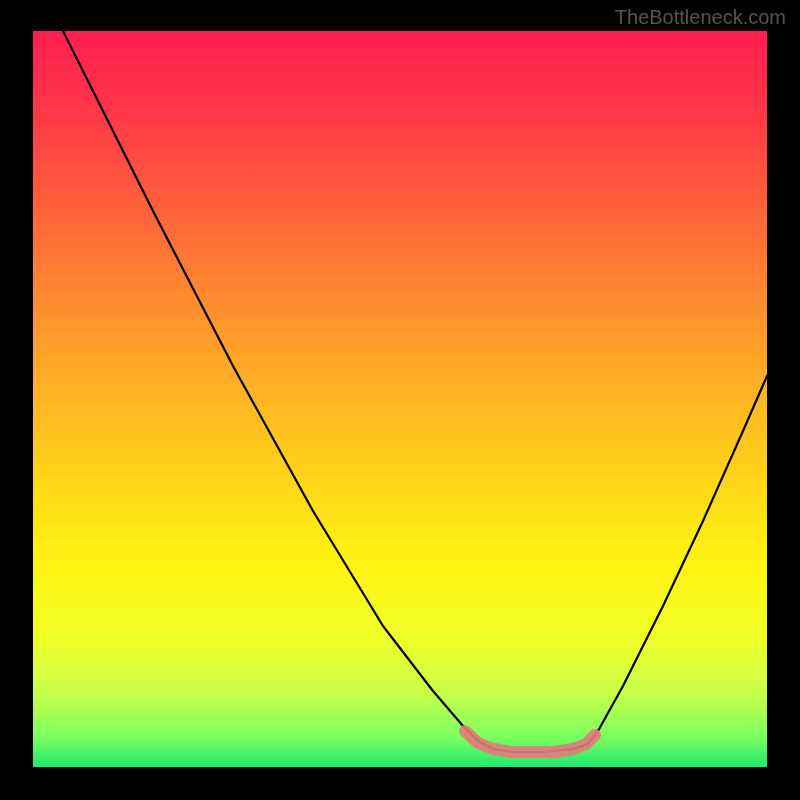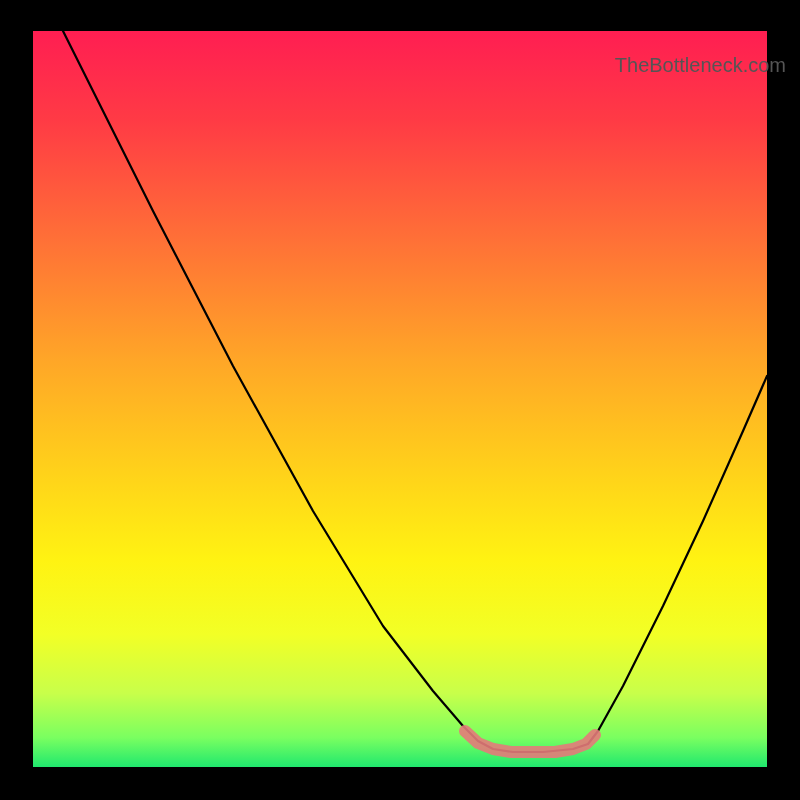--- a/index.html
+++ b/index.html
@@ -12,21 +12,20 @@
     position: relative;
   }
   .watermark {
     position: absolute;
     top: 6px;
     right: 14px;
     color: #555;
     font-size: 20px;
     font-weight: 500;
     z-index: 10;
-    margin-top: 48px;
   }
   .plot-area {
     position: absolute;
     left: 33px;
     top: 31px;
     width: 734px;
     height: 736px;
     overflow: hidden;
   }
   svg {

